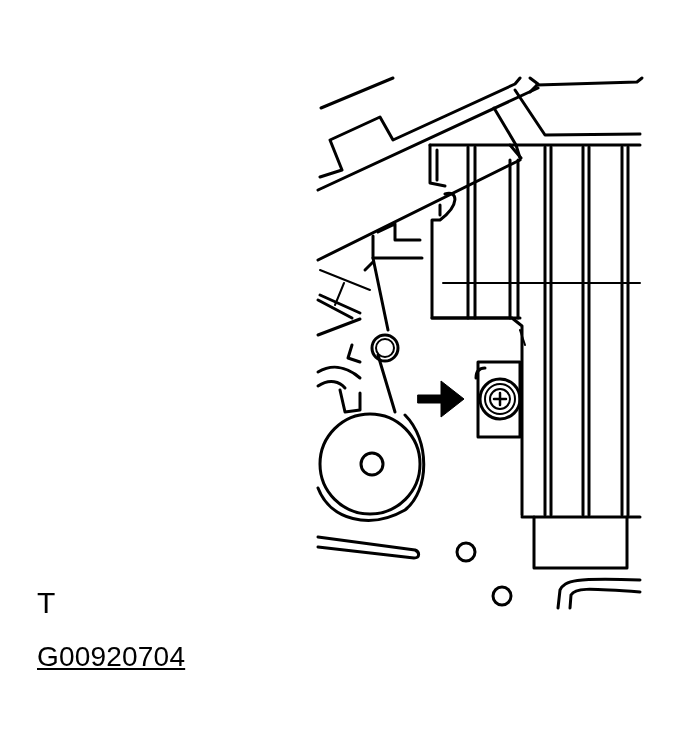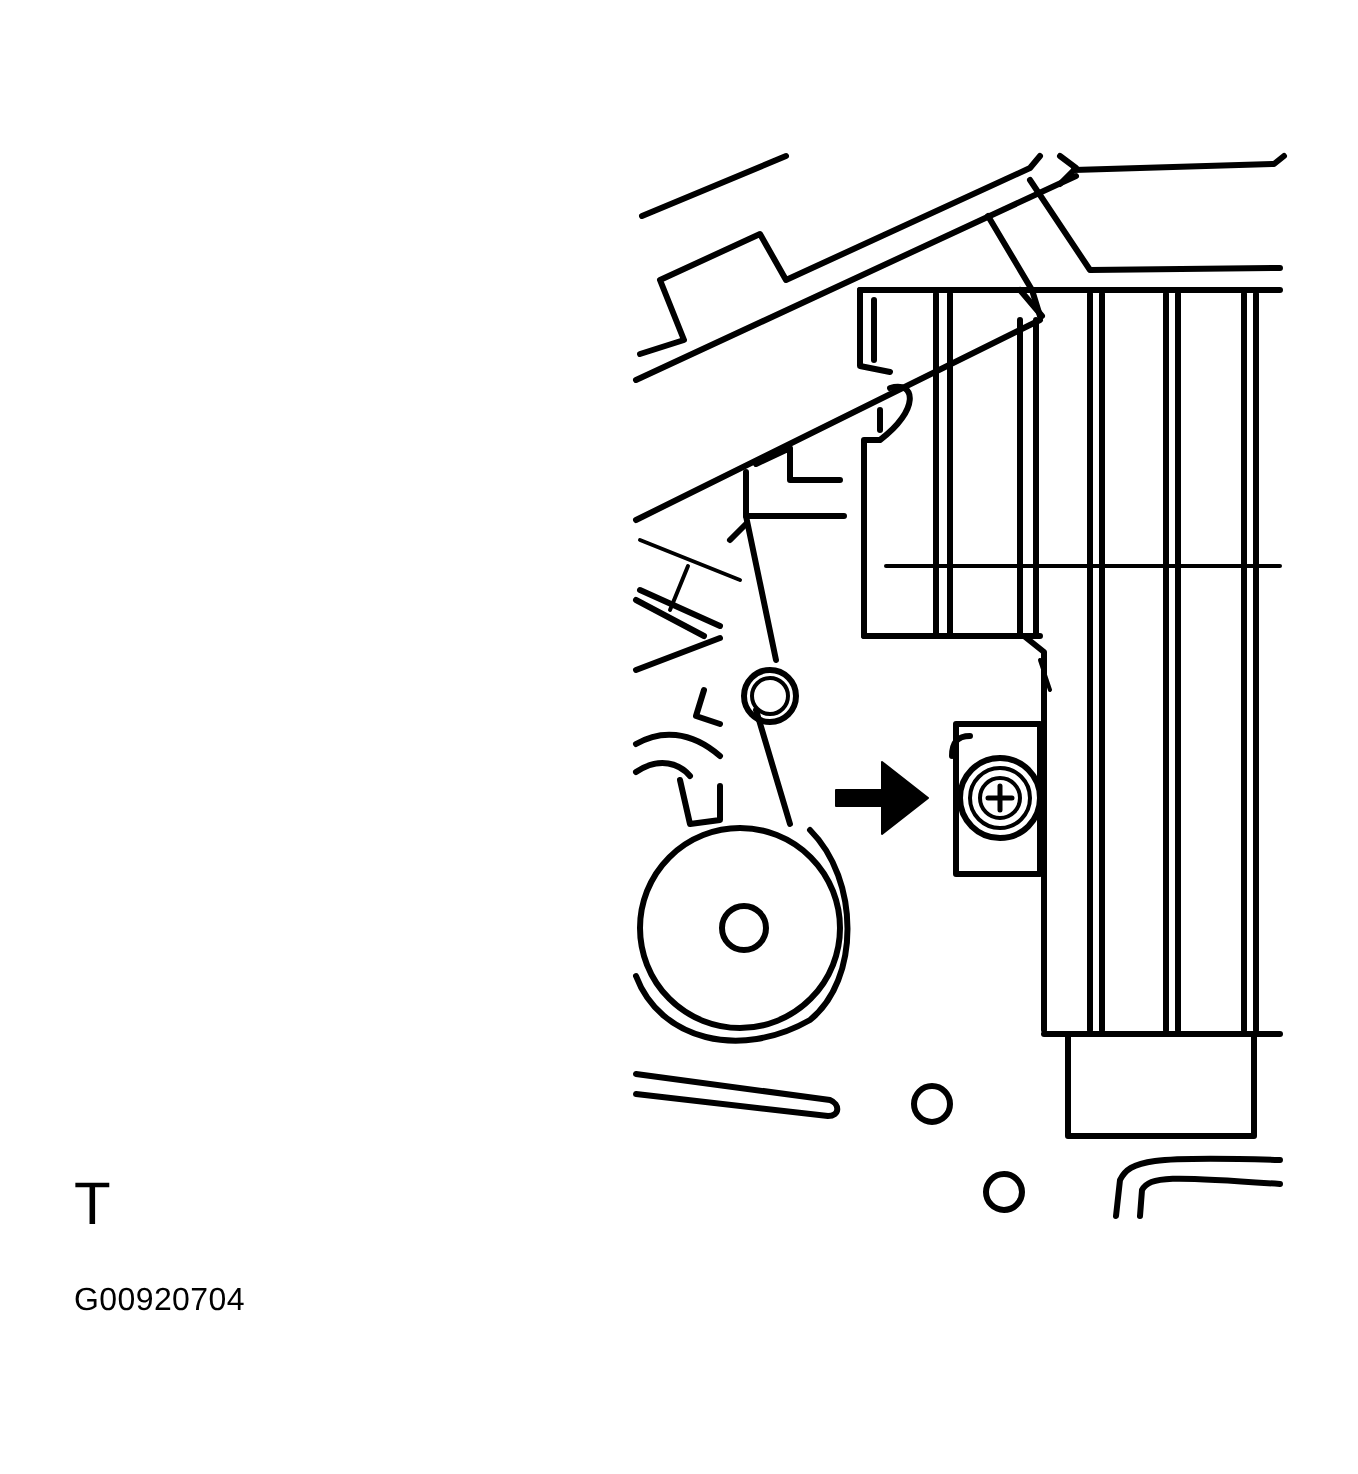--- a/index.html
+++ b/index.html
@@ -1,19 +1,19 @@
 <!DOCTYPE html>
 <html><head>
   <meta charset="utf-8">
   <style>
     html, body { margin: 0; padding: 0; background: #ffffff; }
     body { width: 679px; height: 737px; position: relative; overflow: hidden; font-family: "Liberation Sans", sans-serif; }
     .diagram { position: absolute; left: 0; top: 0; width: 679px; height: 737px; }
     .view-label { position: absolute; left: 37px; top: 588px; font-size: 30px; color: #000; line-height: 1; }
-    .fig-id { position: absolute; left: 37px; top: 643px; font-size: 16px; color: #000; line-height: 1; letter-spacing: 0.2px; }
+    .fig-id { position: absolute; left: 37px; top: 643px; font-size: 28px; color: #000; line-height: 1; letter-spacing: 0.2px; text-decoration: underline; }
   </style>
 </head>
 <body>
 
 <svg class="diagram" viewBox="0 0 679 737" xmlns="http://www.w3.org/2000/svg" fill="none" stroke="#000" stroke-width="3" stroke-linecap="round" stroke-linejoin="round">
 
   <g>
     <path d="M321 108 L393 78"></path>
     <path d="M320 177 L342 170 L330 140 L380 117 L393 140 L515 84 L520 78"></path>
     <path d="M318 190 L538 88"></path>

